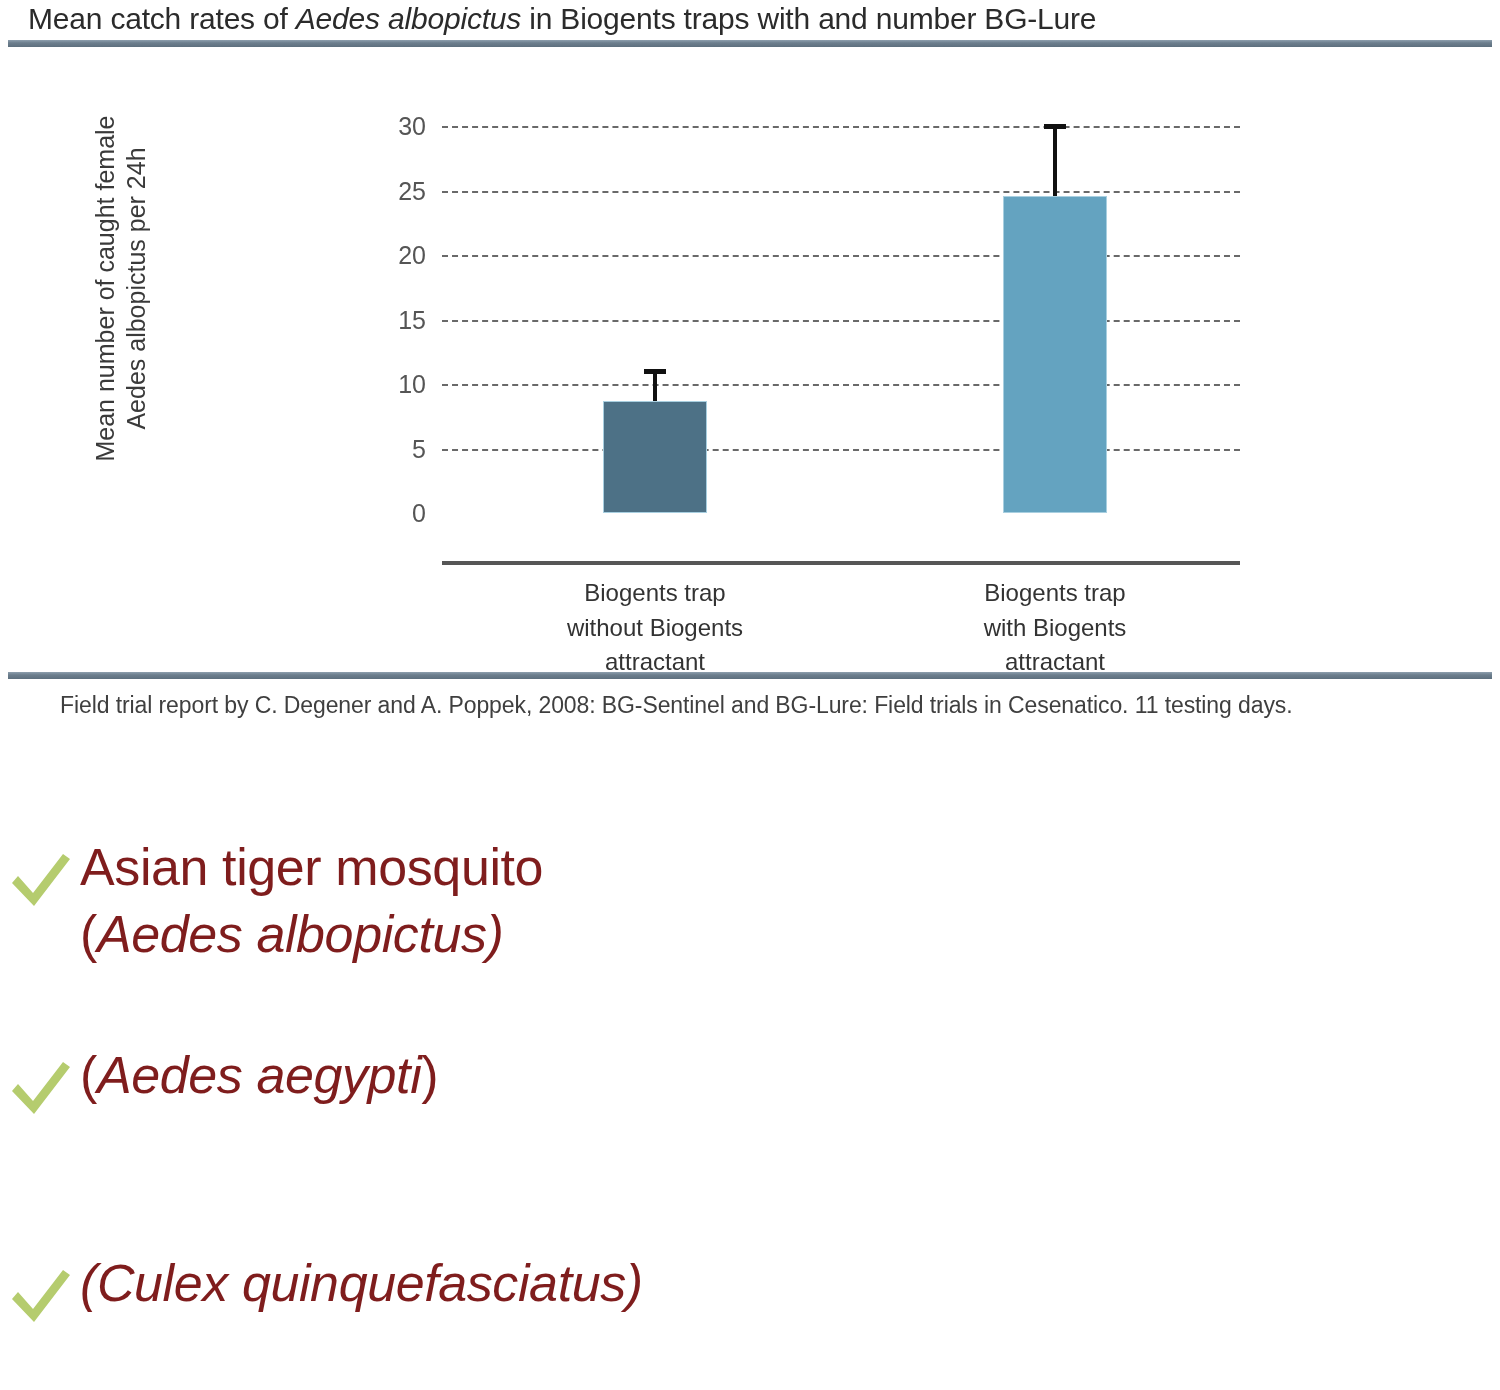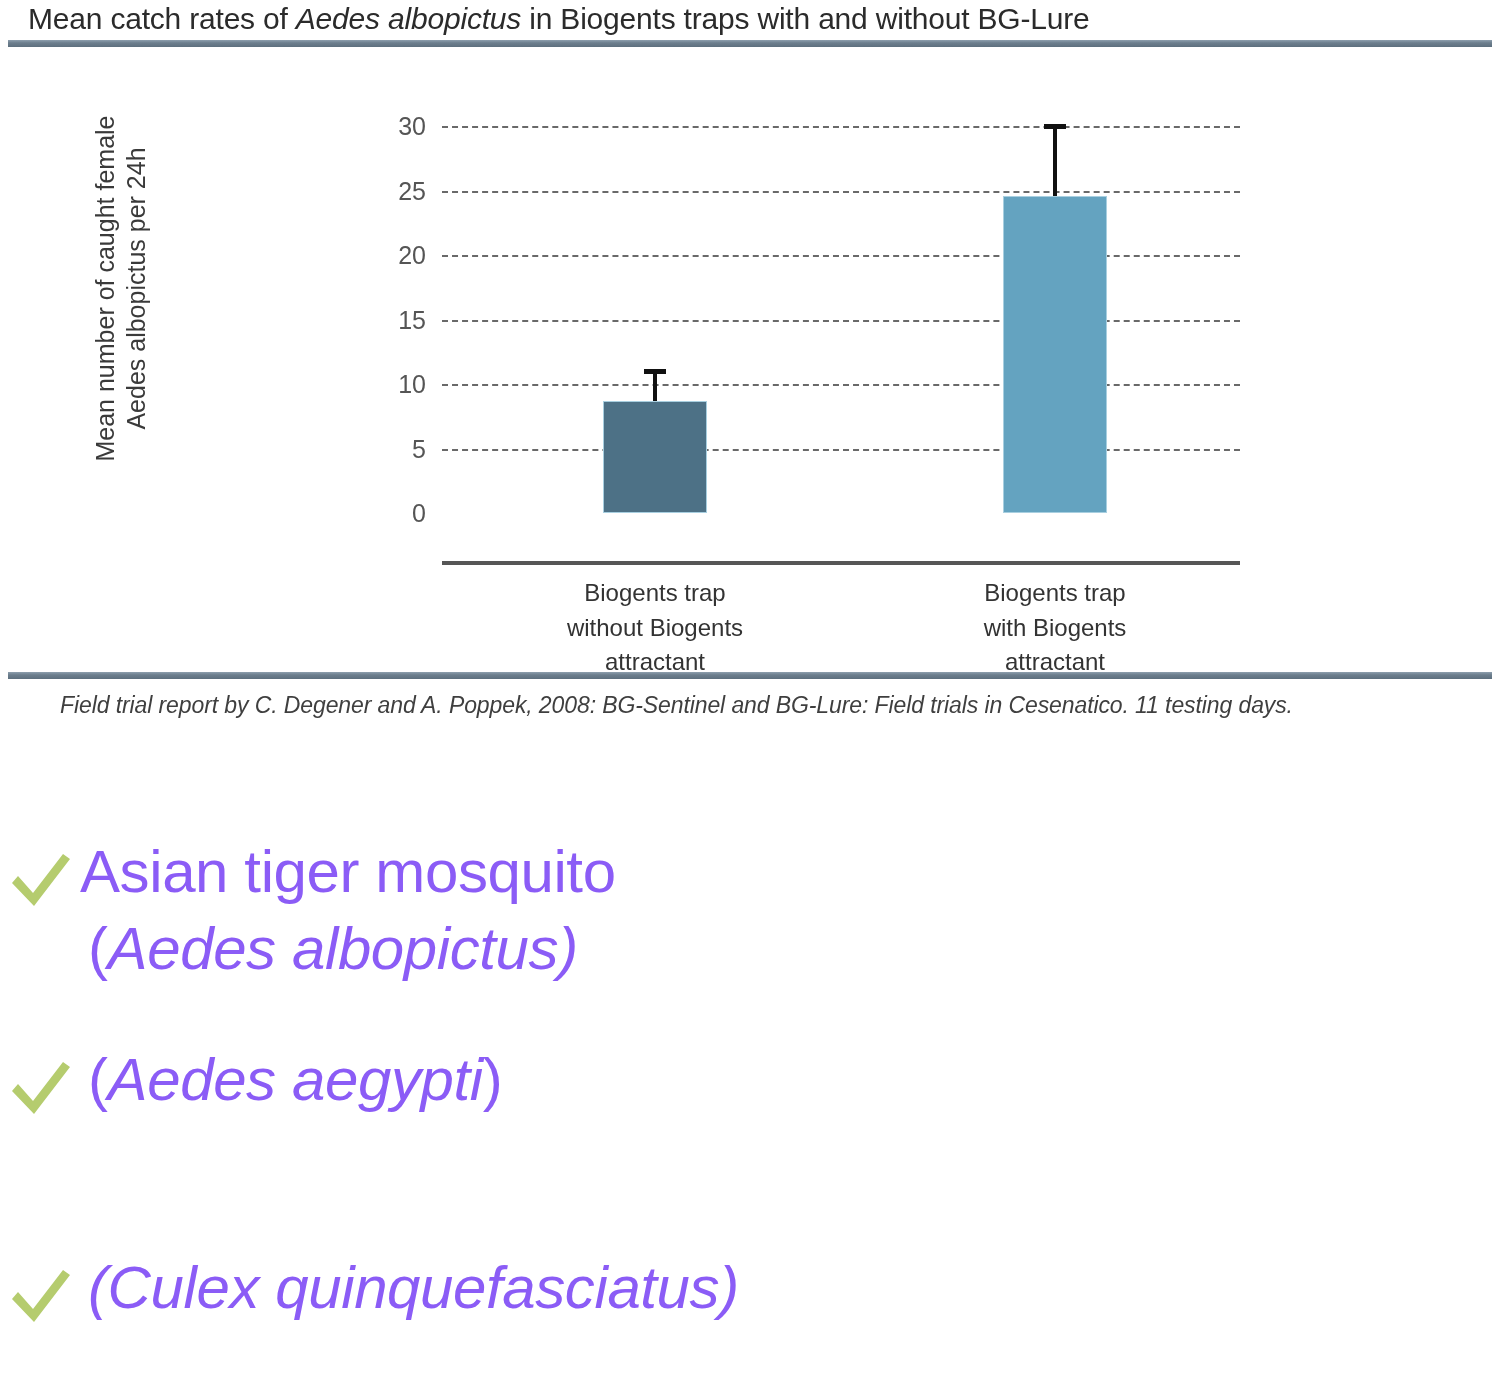--- a/index.html
+++ b/index.html
@@ -133,21 +133,20 @@
 
   
   #source-caption {
     position: absolute;
     left: 60px;
     top: 692px;
     font-size: 23px;
     color: #3f3f3f;
     letter-spacing: -0.1px;
     white-space: nowrap;
-    font-style: italic;
   }
 
   
   #species-list {
     position: absolute;
     left: 0;
     top: 836px;
     width: 1500px;
   }
   .species-item {
@@ -158,41 +157,40 @@
     position: absolute;
     left: 8px;
     top: 14px;
     width: 64px;
     height: 64px;
   }
   .species-text {
     position: absolute;
     left: 80px;
     top: -2px;
-    font-size: 60px;
+    font-size: 52px;
     line-height: 1.28;
-    color: #8b5cf6;
+    color: #7f1d1d;
     letter-spacing: -0.4px;
   }
   .species-text .sci {
     font-style: italic;
     display: block;
-    margin-left: 8px;
   }
   .species-text .common {
     display: block;
   }
   .species-text .paren {
     font-style: normal;
   }
 </style>
 </head>
 <body>
 
-<div id="chart-title"><span>Mean catch rates of </span><span class="sci">Aedes albopictus</span><span> in Biogents traps with and without BG-Lure</span></div>
+<div id="chart-title"><span>Mean catch rates of </span><span class="sci">Aedes albopictus</span><span> in Biogents traps with and number BG-Lure</span></div>
 
 <div class="rule" id="rule-top"></div>
 
 <div id="chart-panel">
 
   <div id="y-axis-title">Mean number of caught female
 Aedes albopictus per 24h</div>
 
   <div id="plot">
       <div class="tick-label" style="top: 387px;">0</div>

